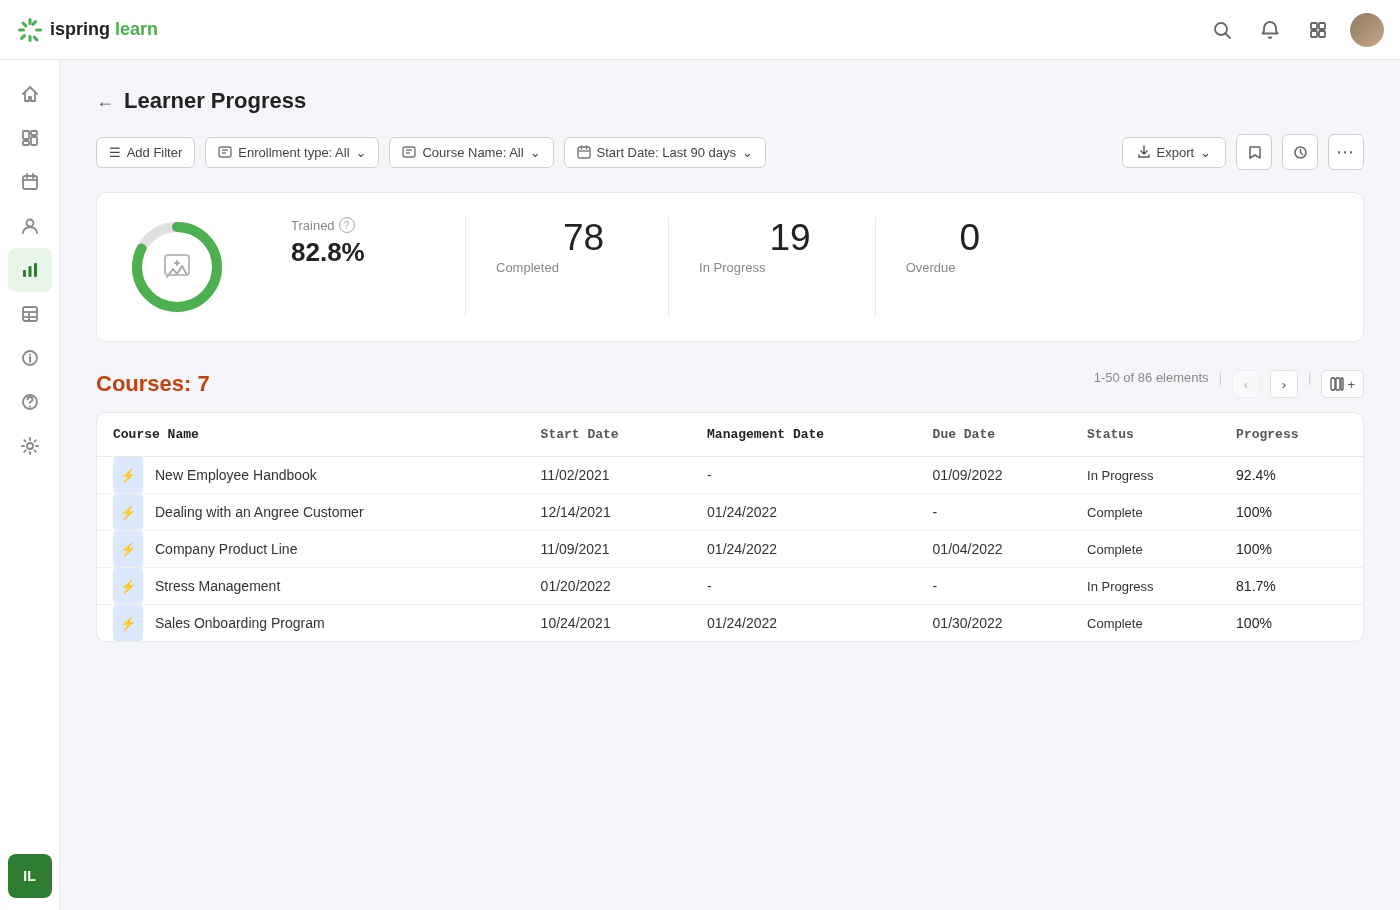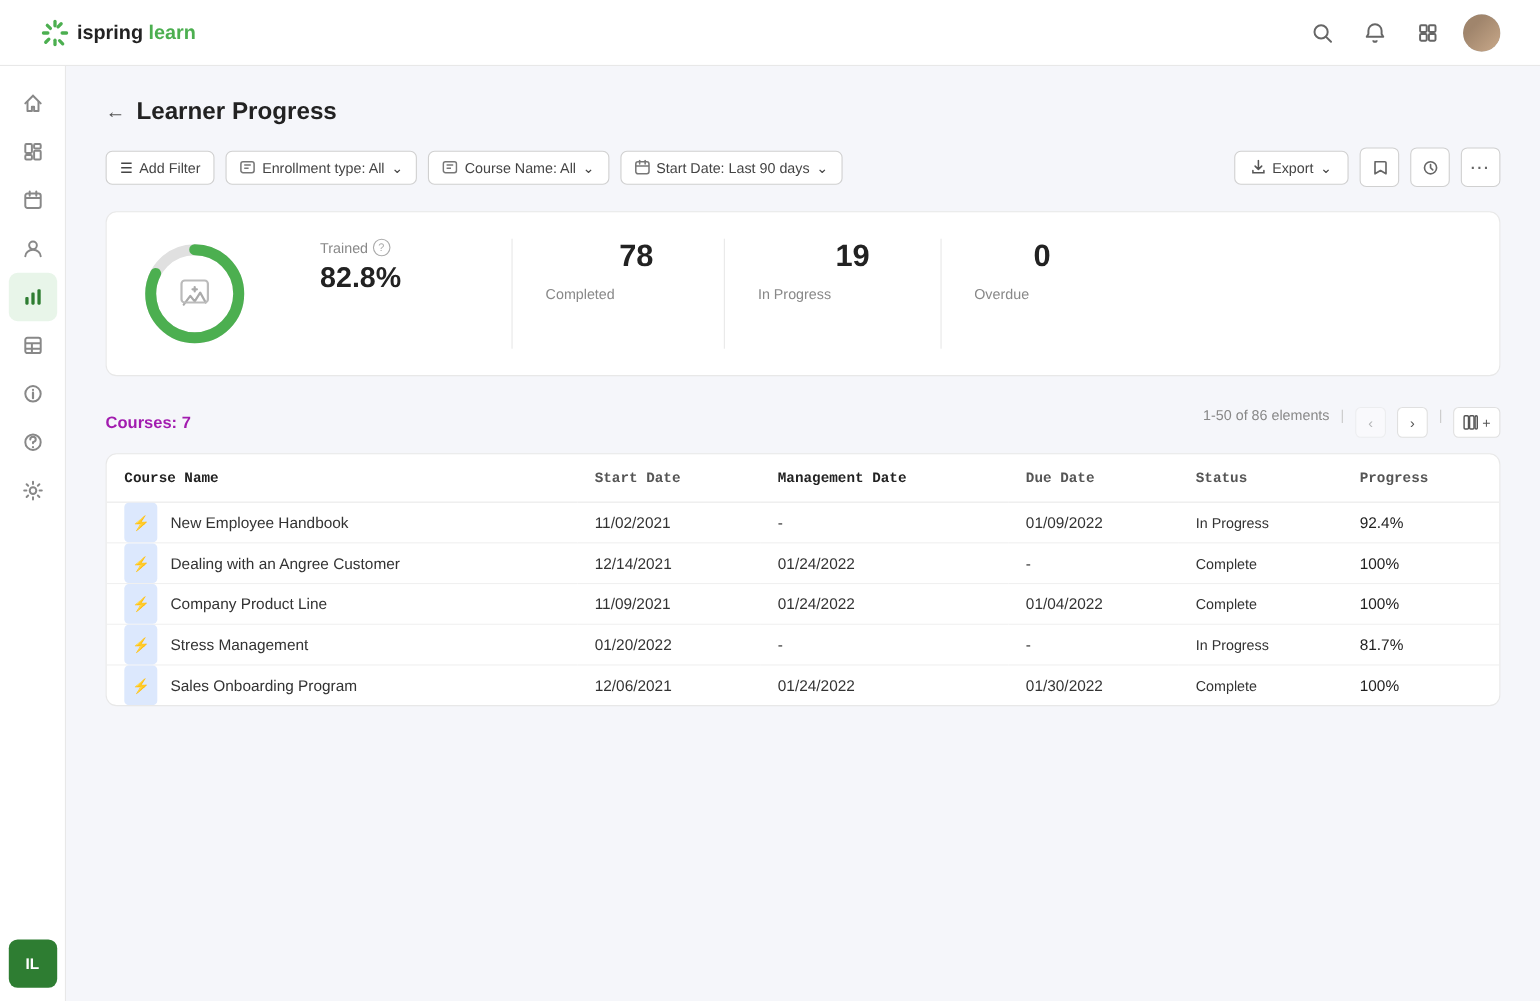--- a/index.html
+++ b/index.html
@@ -3,21 +3,21 @@
   <meta charset="utf-8">
   <style>
     * { box-sizing: border-box; margin: 0; padding: 0; }
     body { font-family: -apple-system, BlinkMacSystemFont, 'Segoe UI', sans-serif; background: #f5f6fa; display: flex; height: 910px; overflow: hidden; }
 
     
     .topnav {
       position: fixed; top: 0; left: 0; right: 0; height: 60px;
       background: #fff; border-bottom: 1px solid #e8e8e8;
       display: flex; align-items: center; justify-content: space-between;
-      padding: 0 36px; z-index: 100;
+      padding: 0 16px; z-index: 100;
     }
     .topnav-logo {
       display: flex; align-items: center; gap: 6px;
     }
     .logo-icon {
       width: 28px; height: 28px;
     }
     .topnav-icons {
       display: flex; align-items: center; gap: 16px;
     }
@@ -108,32 +108,32 @@
     }
     .stat-item {
       display: flex; gap: 4px;
       padding-left: 30px; border-left: 1px solid #e8e8e8;
       min-width: 100px;
     }
     .stat-label {
       font-size: 13px; color: #888; display: flex; align-items: center; gap: 4px;
     }
     .stat-value {
-      font-size: 28px; font-weight: 700; color: #222;
+      font-size: 37px; font-weight: 400; color: #222;
     }
     .trained-value {
       font-size: 26px; font-weight: 700; color: #222;
     }
 
     
     .courses-header {
       display: flex; align-items: center; justify-content: space-between; margin-bottom: 14px;
     }
     .courses-title {
-      font-size: 15px; font-weight: 600; color: #a21caf;
+      font-size: 22px; font-weight: 600; color: #c2410c;
     }
     .pagination-info {
       display: flex; gap: 10px; color: #888; font-size: 13px;
     }
     .pagination-btn {
       width: 28px; height: 28px; border: 1px solid #e0e0e0; border-radius: 5px;
       background: #fff; cursor: pointer; display: flex; align-items: center; justify-content: center;
       font-size: 13px; color: #555;
     }
     .pagination-btn.disabled { opacity: 0.4; cursor: default; }
@@ -490,21 +490,21 @@
     <td><span class="status-badge">In Progress</span></td>
     <td><span class="progress-val">81.7%</span></td>
   </tr>
           <tr>
     <td>
       <div class="course-cell">
         <div class="course-icon"></div>
         <span>Sales Onboarding Program</span>
       </div>
     </td>
-    <td>12/06/2021</td>
+    <td>10/24/2021</td>
     <td>01/24/2022</td>
     <td>01/30/2022</td>
     <td><span class="status-badge">Complete</span></td>
     <td><span class="progress-val">100%</span></td>
   </tr>
         </tbody>
     </table>
   </div>
 
 </div>

